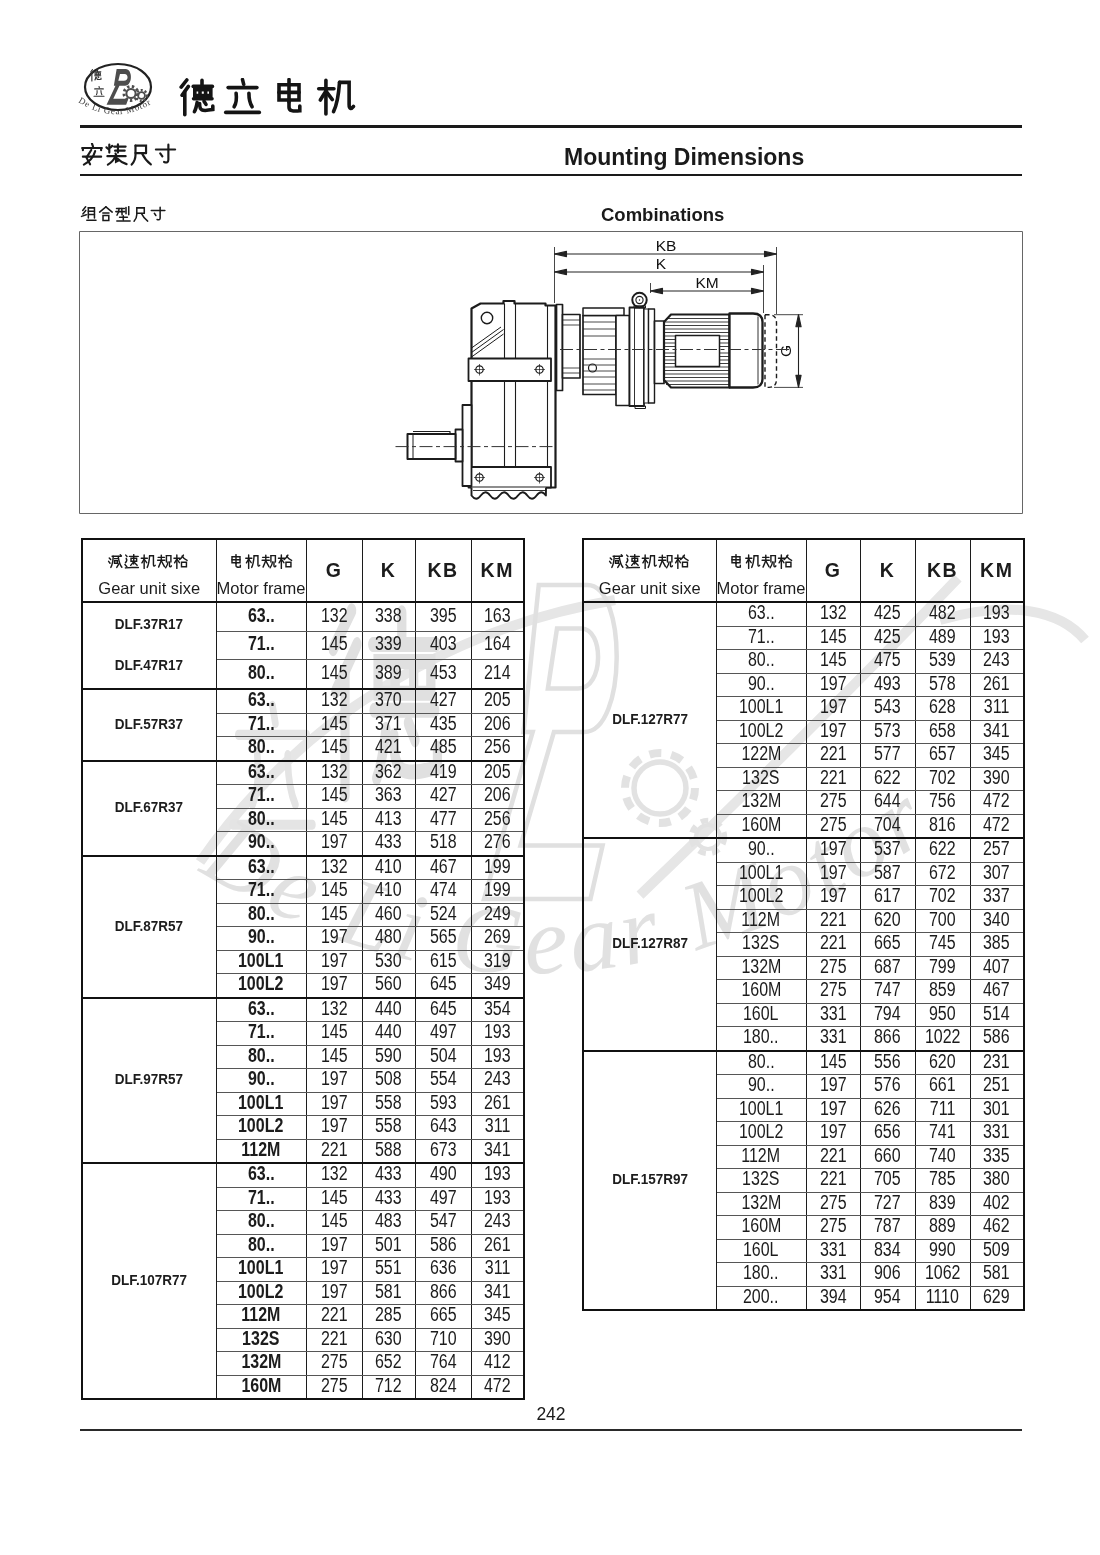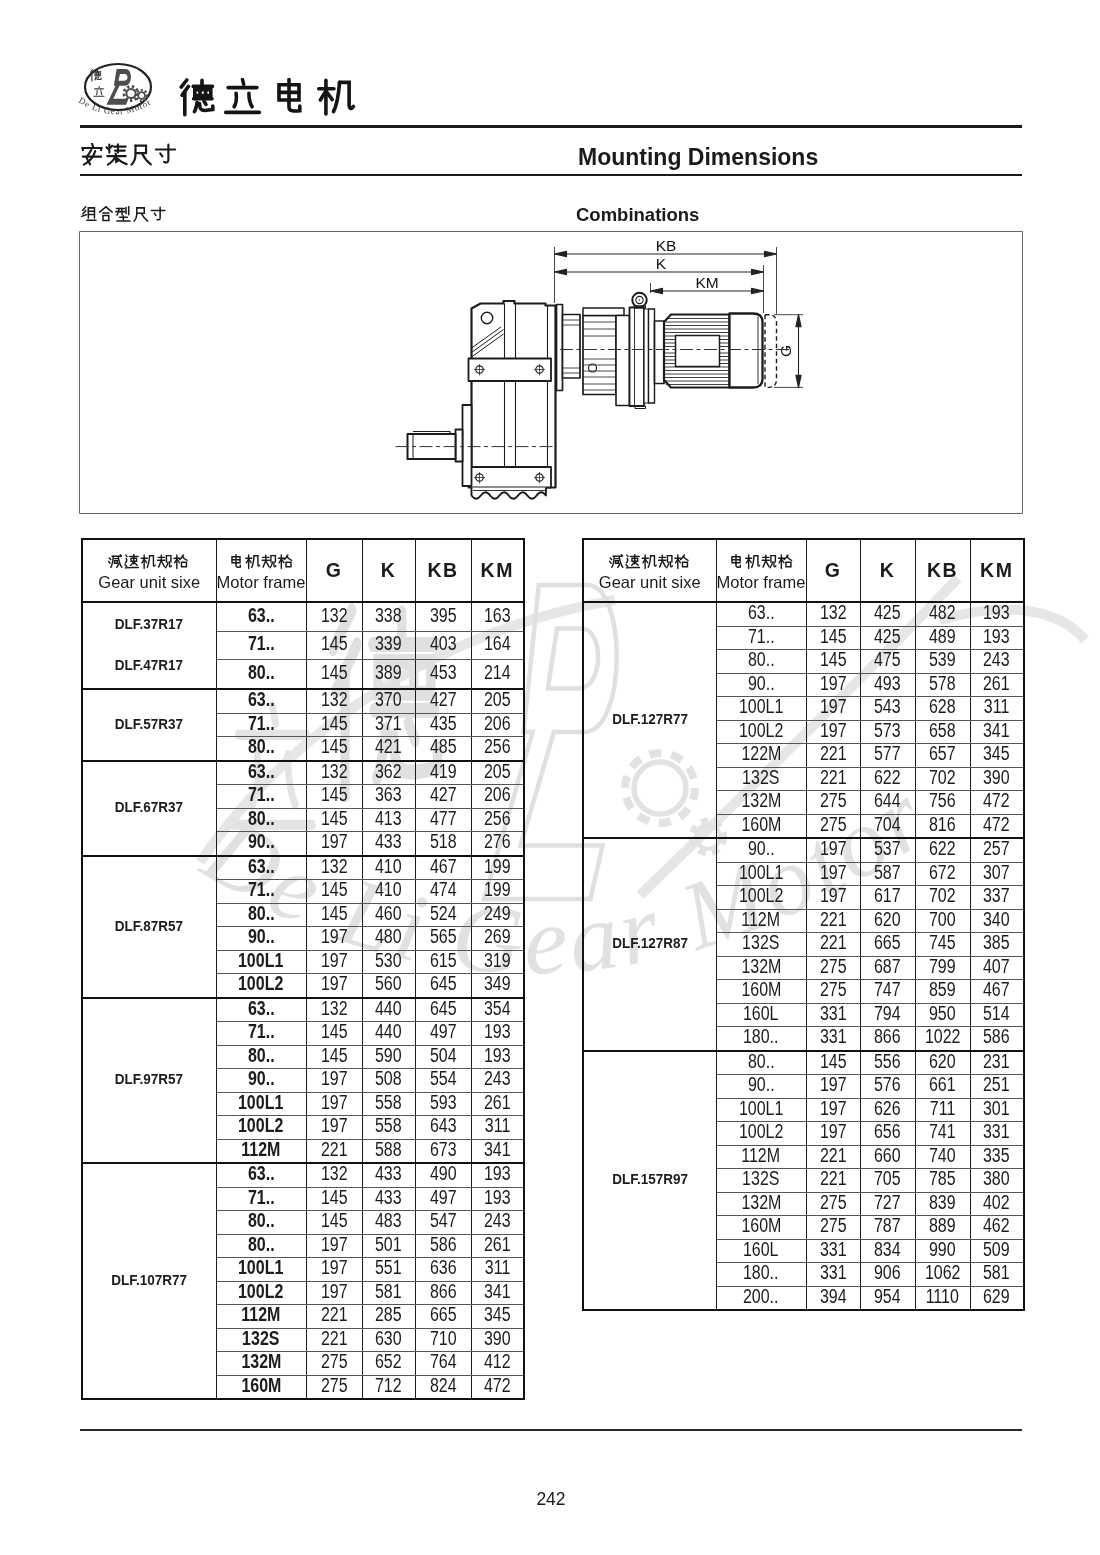--- a/index.html
+++ b/index.html
@@ -4,21 +4,21 @@
 html,body{width:1100px;height:1555px;background:#fff;font-family:"Liberation Sans",sans-serif}
 body{position:relative;overflow:hidden;color:#1a1a1a}
 .abs{position:absolute}
 .cjk{position:absolute}
 .rule{position:absolute;background:#1a1a1a}
 table.dtab{position:absolute;border-collapse:collapse;table-layout:fixed;z-index:3}
 .dtab th,.dtab td{border-top:1px solid #565656;border-bottom:1px solid #565656;
   border-left:1.5px solid #1c1c1c;border-right:1.5px solid #1c1c1c;
   text-align:center;vertical-align:middle;font-size:19.5px;font-weight:400;color:#1c1c1c;padding:0 0 3px 0;line-height:1}
 .dtab{border:2px solid #111}
-.dtab th{border-bottom:2px solid #111;height:63px;vertical-align:bottom;padding-bottom:10px;font-weight:400}
+.dtab th{border-bottom:2px solid #111;height:63px;vertical-align:bottom;padding-bottom:4px;font-weight:400}
 .dtab th.dim{vertical-align:middle;padding-bottom:0;font-weight:700;font-size:19.5px;letter-spacing:1.5px}
 .dtab tr.grp td{border-top:2px solid #111}
 .dtab td.gu{font-size:15px;line-height:41px}
 .dtab td.mf.b{font-weight:700}
 .n{display:inline-block;transform:scaleX(0.82)}
 .l{display:inline-block;transform:scaleX(0.9)}
 .he{font-size:16.5px}
 .z4{z-index:4}
 </style></head><body>
 <svg width="0" height="0" style="position:absolute">
@@ -233,33 +233,33 @@
 <div class="rule" style="left:80px;top:125px;width:942px;height:3px"></div>
 
 <svg class="cjk " style="left:80px;top:143px;color:#1a1a1a" width="98.0" height="24" viewBox="0 0 408.3 100" preserveAspectRatio="none">
     <g fill="none" stroke="currentColor" stroke-width="9" stroke-linecap="round">
       <use href="#g-an" x="0.0"></use>
       <use href="#g-zhuang" x="102.1"></use>
       <use href="#g-chi" x="204.2"></use>
       <use href="#g-cun" x="306.2"></use>
     </g>
   </svg>
-<div class="abs" style="left:578px;top:144px;font-size:23px;font-weight:700">Mounting Dimensions</div>
+<div class="abs" style="left:564px;top:144px;font-size:23px;font-weight:700">Mounting Dimensions</div>
 <div class="rule" style="left:80px;top:174px;width:942px;height:2px"></div>
 
 <svg class="cjk " style="left:80px;top:206px;color:#1a1a1a" width="87.0" height="17" viewBox="0 0 511.8 100" preserveAspectRatio="none">
     <g fill="none" stroke="currentColor" stroke-width="9" stroke-linecap="round">
       <use href="#g-zu" x="0.0"></use>
       <use href="#g-he" x="102.4"></use>
       <use href="#g-xing" x="204.7"></use>
       <use href="#g-chi" x="307.1"></use>
       <use href="#g-cun" x="409.4"></use>
     </g>
   </svg>
-<div class="abs" style="left:576px;top:204px;font-size:18.5px;font-weight:700">Combinations</div>
+<div class="abs" style="left:601px;top:204px;font-size:18.5px;font-weight:700">Combinations</div>
 
 <svg class="abs" style="left:79px;top:231px;z-index:2" width="944" height="283" viewBox="79 231 944 283">
 <g fill="none" stroke="#1c1c1c" stroke-width="1.6" stroke-linejoin="round">
 
   <rect x="79.5" y="231.5" width="943" height="282" stroke="#666" stroke-width="1"></rect>
 
   <g stroke="#333" stroke-width="0.9">
     <path d="M554.5,247 V303"></path>
         <path d="M776.5,247 V314"></path>
         <path d="M763.5,265 V313"></path>
@@ -919,12 +919,12 @@
   </svg>
 <svg class="cjk z4" style="left:728px;top:554px;color:#1a1a1a" width="66.0" height="16" viewBox="0 0 412.5 100" preserveAspectRatio="none">
     <g fill="none" stroke="currentColor" stroke-width="9" stroke-linecap="round">
       <use href="#g-dian" x="0.0"></use>
       <use href="#g-ji" x="103.1"></use>
       <use href="#g-gui" x="206.2"></use>
       <use href="#g-ge" x="309.4"></use>
     </g>
   </svg>
 <div class="rule" style="left:80px;top:1429px;width:942px;height:2px;background:#2a2a2a"></div>
-<div class="abs" style="left:521px;top:1489px;width:60px;text-align:center;font-size:17.5px">242</div>
+<div class="abs" style="left:521px;top:1404px;width:60px;text-align:center;font-size:17.5px">242</div>
 </body></html>

